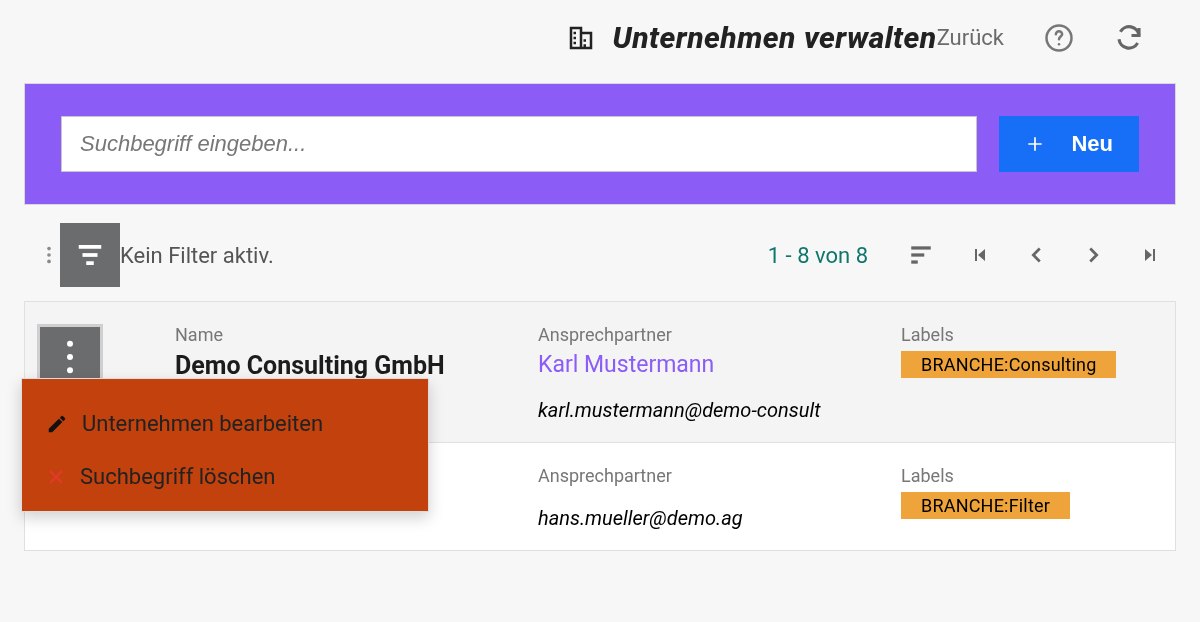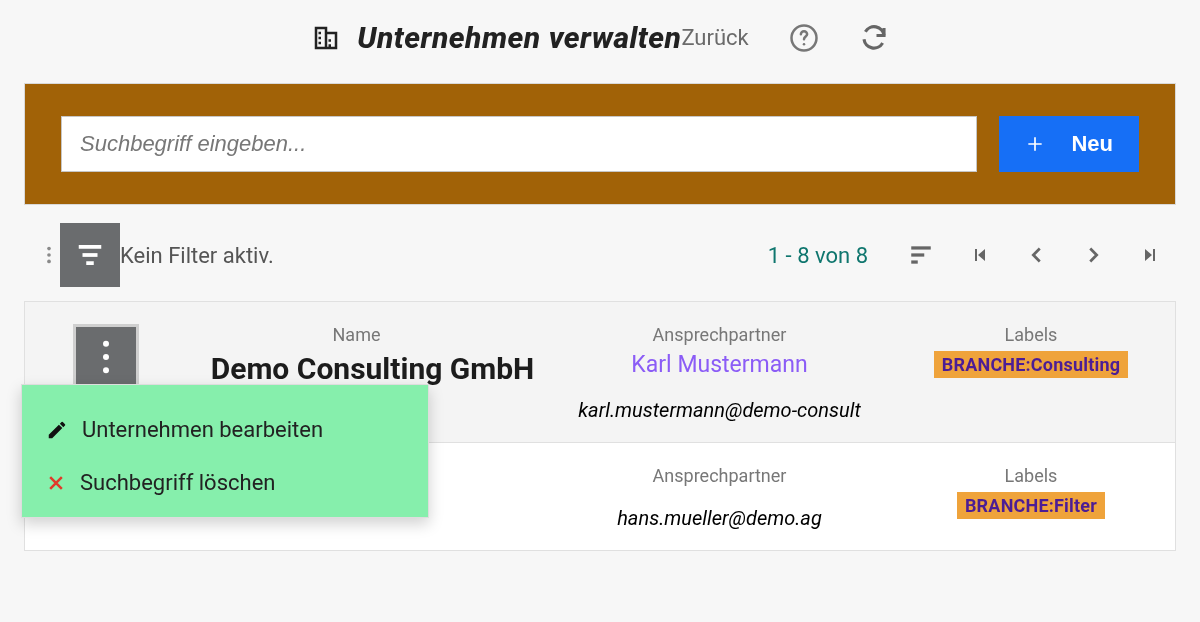--- a/index.html
+++ b/index.html
@@ -5,36 +5,36 @@
   * { box-sizing: border-box; margin: 0; padding: 0; }
   body {
     font-family: -apple-system, "Segoe UI", Roboto, Arial, sans-serif;
     background: #f7f7f7;
     color: #222;
     width: 1200px;
   }
   .page-header {
     display: flex;
     align-items: center;
-    justify-content: center;
-    padding: 20px 32px 8px 32px;
+    justify-content: flex-end;
+    padding: 20px 56px 8px 32px;
   }
   .page-header-left { display: flex; align-items: center; gap: 16px; }
   .page-title {
     font-size: 30px;
     font-weight: 800;
     font-style: italic;
     letter-spacing: .5px;
   }
   .page-header-right { display: flex; align-items: center; gap: 40px; }
   .back-link { color: #6b6b6b; font-size: 22px; cursor: pointer; }
   .icon-btn { color: #666; cursor: pointer; display: inline-flex; }
 
   .panel {
-    background: #a16207;
+    background: #8b5cf6;
     border: 1px solid #d9d9d9;
     margin: 20px 24px 0 24px;
   }
   .search-row { display: flex; align-items: stretch; gap: 22px; padding: 32px 36px; }
   .search-input {
     flex: 1;
     border: 1px solid #c6c6c6;
     font-size: 22px;
     padding: 14px 18px;
     color: #333;
@@ -78,54 +78,53 @@
   .list { margin: 10px 24px 0 24px; background: #fff; border: 1px solid #e0e0e0; border-bottom: none; }
   .row {
     position: relative;
     display: grid;
     grid-template-columns: 140px 1fr 1fr 260px;
     gap: 0;
     padding: 22px 14px 20px 10px;
     border-bottom: 1px solid #e0e0e0;
   }
   .row.active { background: #f4f4f4; }
-  .row .cell { min-width: 0; text-align: center; }
+  .row .cell { min-width: 0; }
   .row .label { font-size: 18px; color: #777; margin-bottom: 6px; }
-  .row .name { font-size: 30px; font-weight: 700; color: #1c1c1c; margin-left: 32px; }
+  .row .name { font-size: 25px; font-weight: 700; color: #1c1c1c; }
   .row .primary { font-size: 23px; color: #8b5cf6; }
   .row .sub { font-size: 20px; color: #000000; margin-top: 20px; white-space: nowrap; overflow: hidden; text-overflow: clip; font-style: italic; }
   .tag {
     display: inline-block;
     background: #efa33b;
-    color: #4c1d95;
-    font-weight: 700;
+    color: #000000;
+    font-weight: 400;
     font-size: 18px;
-    padding: 3px 8px;
+    padding: 3px 20px;
     letter-spacing: .2px;
   }
   .row-menu-btn {
     width: 66px; height: 66px;
     background: #6a6c6e;
     border: 3px solid #cfcfcf;
     display: inline-flex; align-items: center; justify-content: center;
     cursor: pointer;
     margin-left: 2px;
   }
 
   .popover {
     position: absolute;
     top: 76px;
     left: -4px;
     width: 408px;
-    background: #86efac;
+    background: #c2410c;
     border: 1px solid #ddd;
     box-shadow: 0 6px 14px rgba(0,0,0,.18);
     z-index: 5;
     padding: 18px 0 8px 0;
-    margin-top: 6px;
   }
   .popover-item {
     display: flex; align-items: center; gap: 14px;
     padding: 14px 24px;
     font-size: 22px;
     color: #222;
     cursor: pointer;
   }
   .popover-item svg { flex-shrink: 0; }
   .popover-item.delete { color: #222; }

